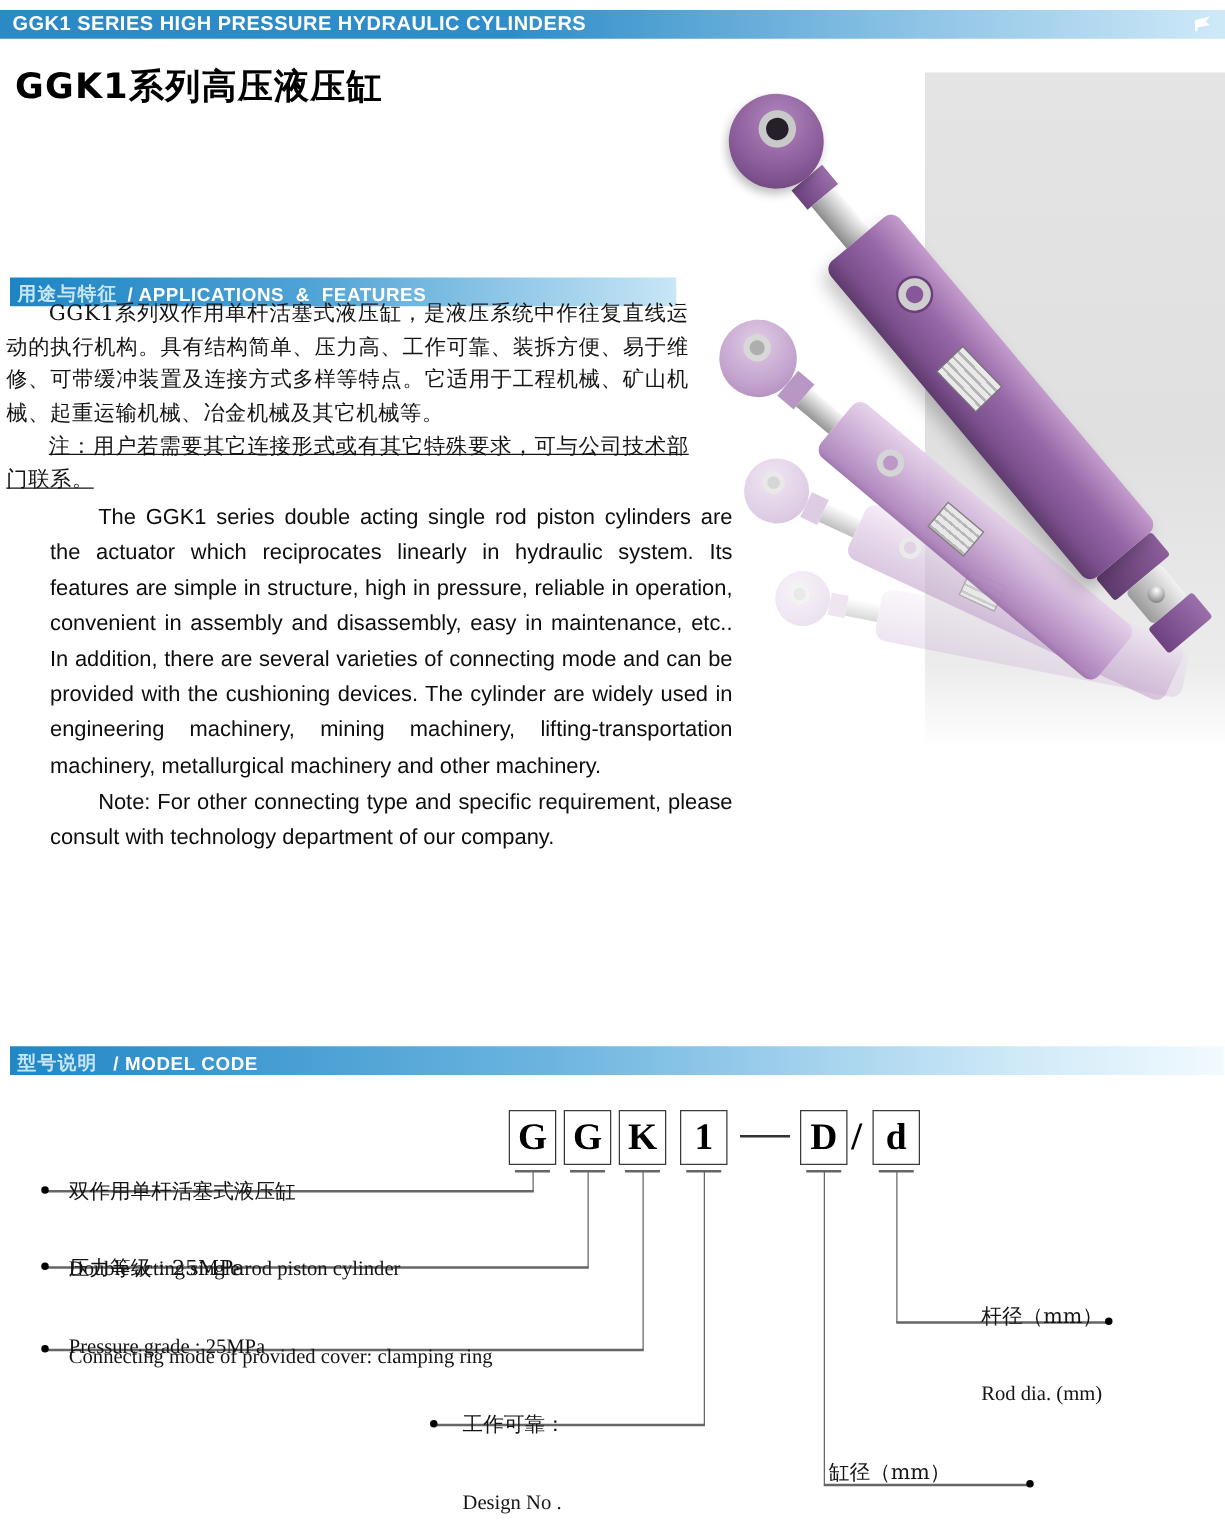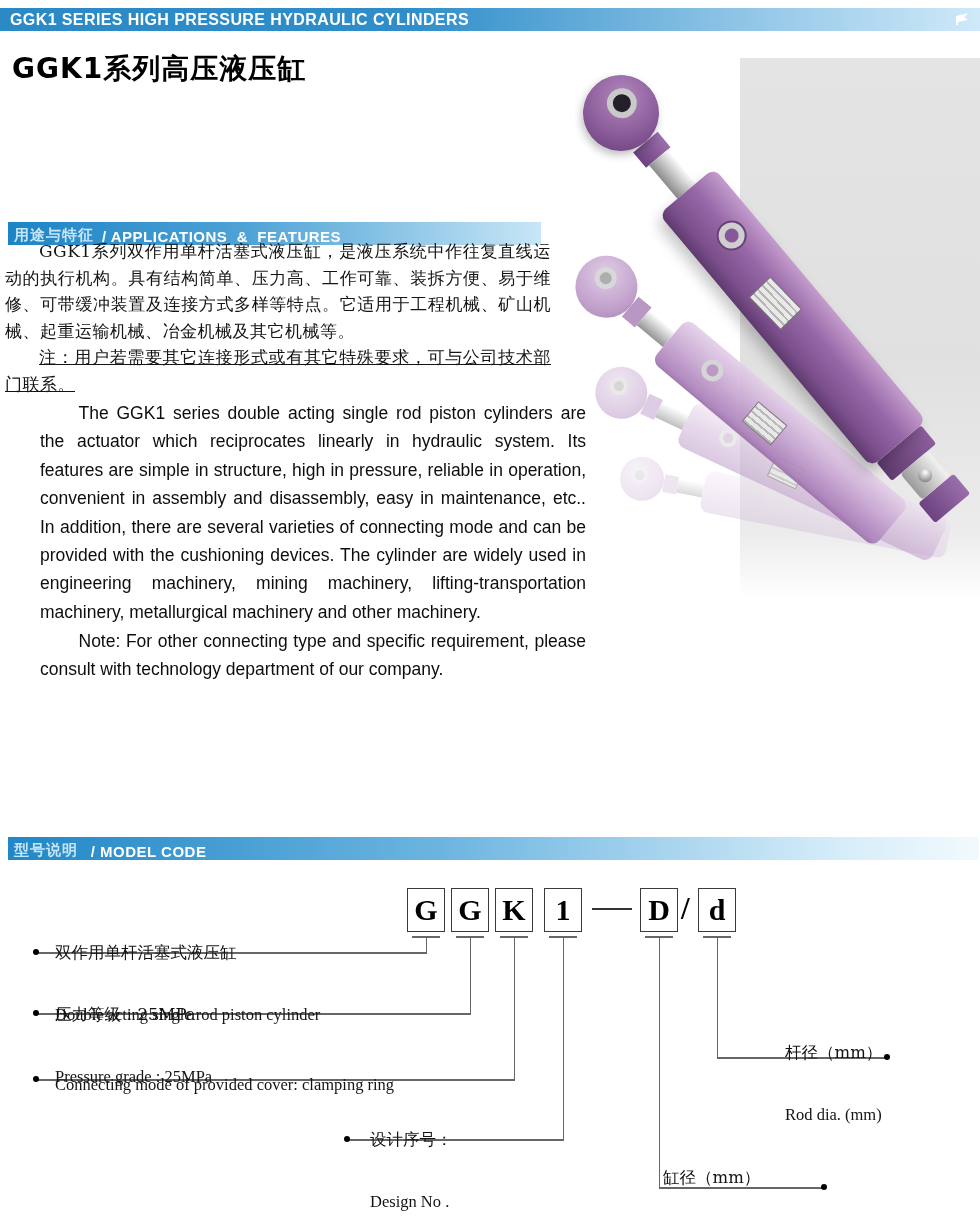--- a/index.html
+++ b/index.html
@@ -207,21 +207,21 @@
       <span class="en">Double acting single rod piston cylinder</span>
     </div>
     <div class="dlabel" style="left:55px;top:968px;">
       <span class="zh">压力等级：25MPa</span>
       <span class="en">Pressure grade : 25MPa</span>
     </div>
     <div class="dlabel" style="left:55px;top:1034px;">
       <span class="en">Connecting mode of provided cover: clamping ring</span>
     </div>
     <div class="dlabel" style="left:370px;top:1093px;">
-      <span class="zh">设计序号：</span>
+      <span class="zh">工作可靠：</span>
       <span class="en">Design No .</span>
     </div>
     <div class="dlabel" style="left:785px;top:1006px;">
       <span class="zh">杆径（mm）</span>
       <span class="en">Rod dia. (mm)</span>
     </div>
     <div class="dlabel" style="left:663px;top:1131px;">
       <span class="zh">缸径（mm）</span>
       
     </div>

